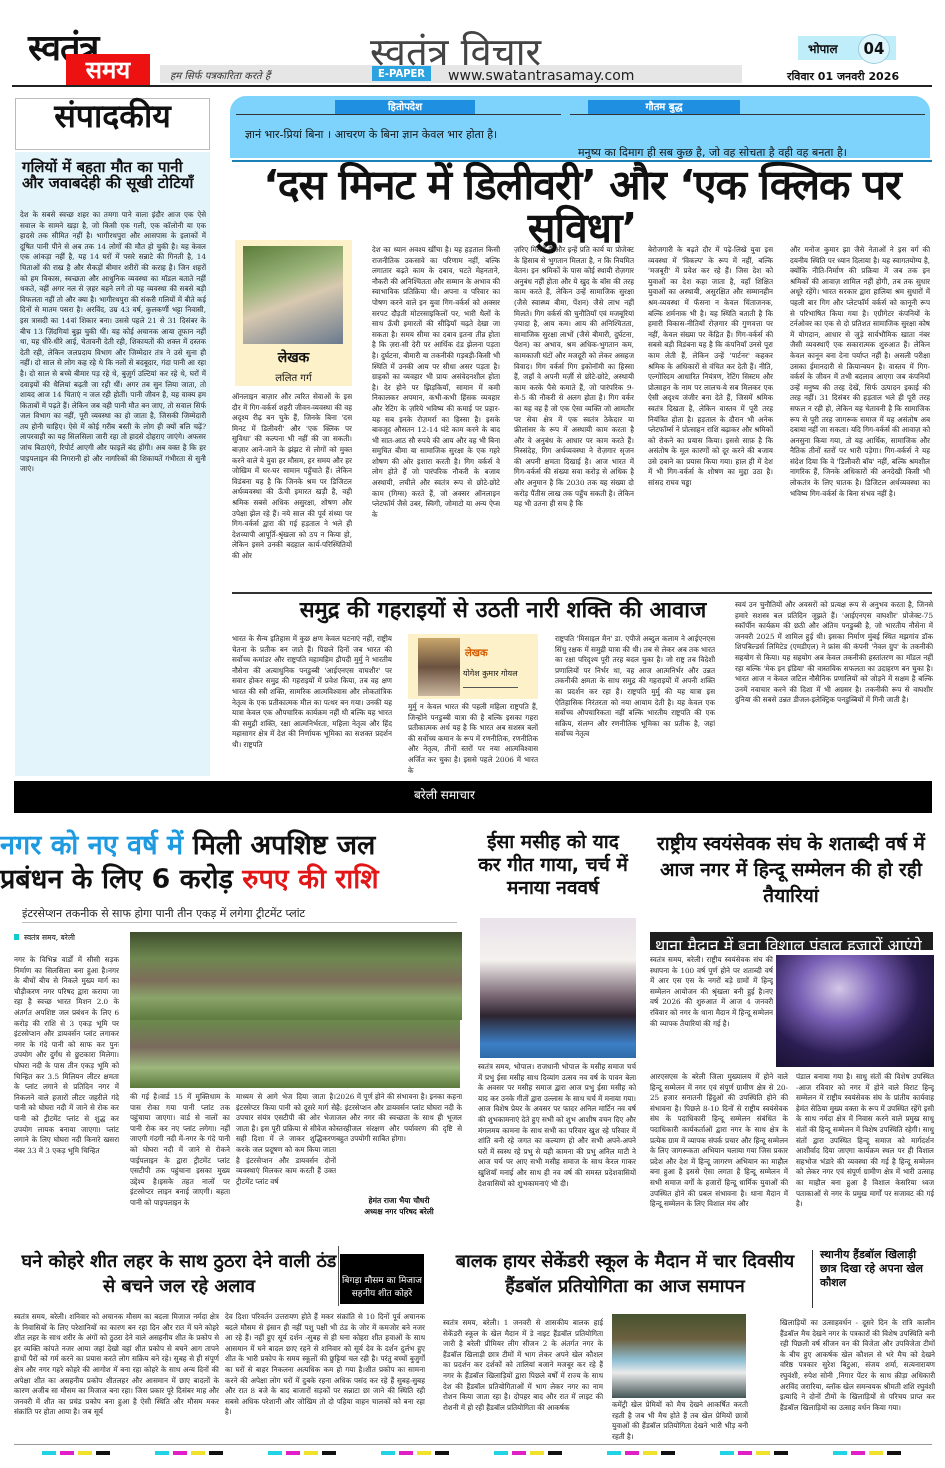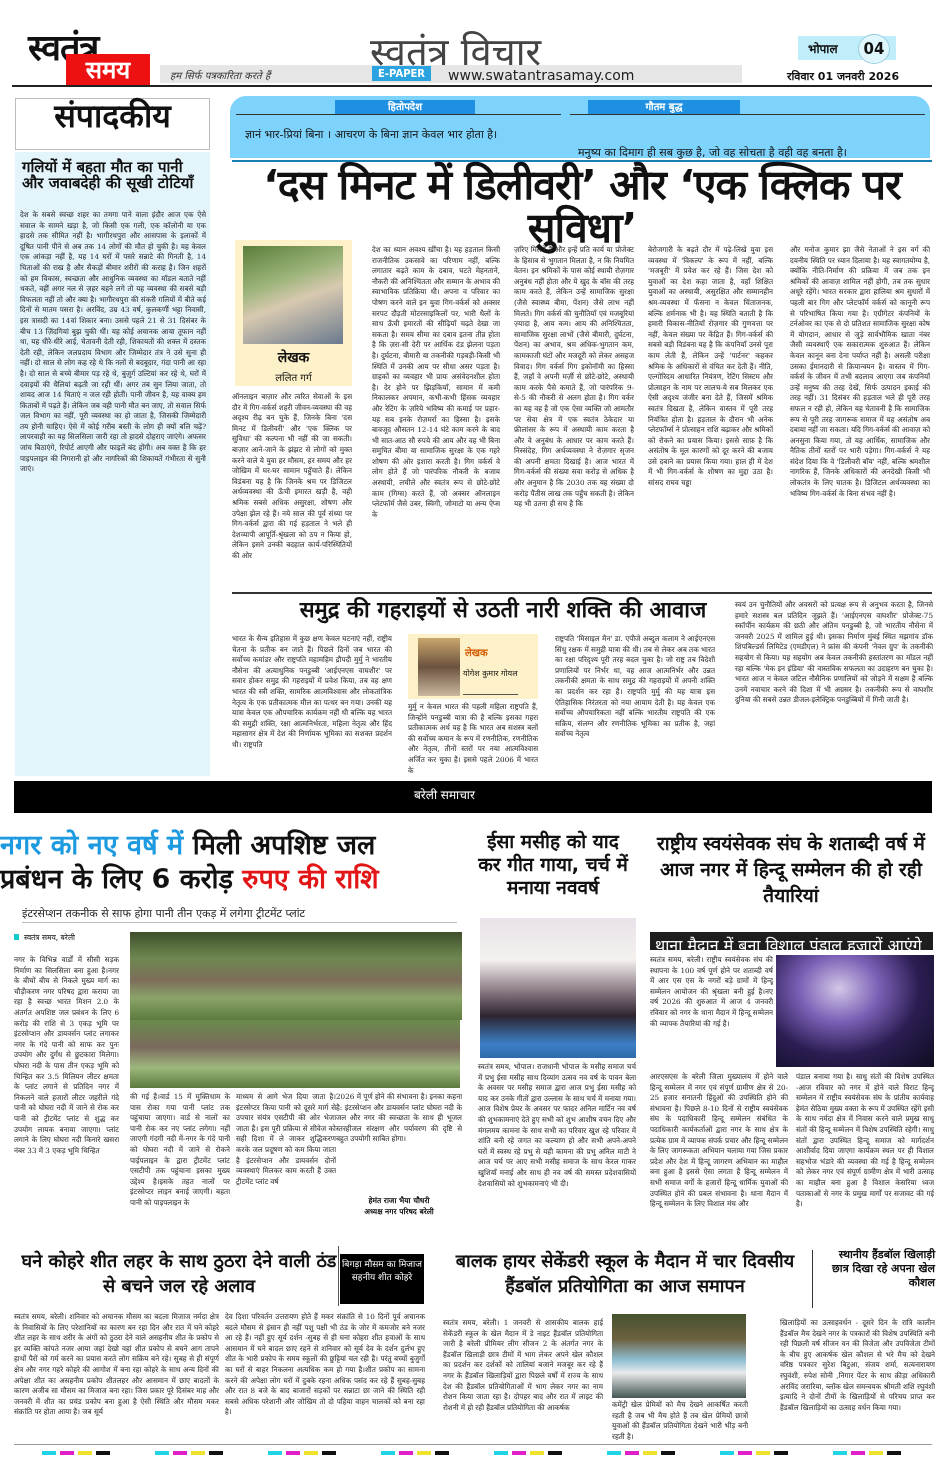--- a/index.html
+++ b/index.html
@@ -42,21 +42,21 @@
 #art1-c3{left:514px;top:245px;width:120px;height:345px}
 #art1-c4{left:648px;top:245px;width:125px;height:345px}
 #art1-c5{left:790px;top:245px;width:140px;height:345px}
 #mid-rule{left:232px;top:592px;width:700px;height:2px;background:#333}
 
 #sam-head{left:238px;top:598px;width:530px;text-align:center;font-size:22px;font-weight:bold}
 #sam-c1{left:232px;top:634px;width:160px;height:140px}
 #auth2-box{left:408px;top:634px;width:130px;height:65px;background:#fdf1c9}
 #auth2-photo{left:418px;top:638px;width:42px;height:58px;background:linear-gradient(180deg,#c9a66b 0%,#6b5240 50%,#cbb8a0 100%)}
 #auth2-label{left:465px;top:645px;font-size:10px;color:#d45b00;font-weight:bold}
-#auth2-name{left:463px;top:667px;font-size:8px;border-bottom:1px solid #555;padding-bottom:16px}
+#auth2-name{left:463px;top:667px;font-size:8px;border-bottom:1px solid #555;padding-bottom:9px}
 #sam-c2{left:408px;top:702px;width:130px;height:72px}
 #sam-c3{left:555px;top:634px;width:160px;height:140px}
 #sam-c4{left:735px;top:600px;width:198px;height:174px}
 
 #section-band{left:14px;top:781px;width:918px;height:32px;background:#000}
 #section-title{left:414px;top:786px;color:#fff;font-size:12px}
 
 #nagar-head{left:0;top:828px;width:445px;font-size:27px;font-weight:bold;line-height:34px}
 .blue{color:#1e9be0}.red{color:#e21616}
 #nagar-sub{left:22px;top:905px;width:435px;font-size:11px;color:#222;border-bottom:1px solid #bbb;padding-bottom:2px}
@@ -76,27 +76,27 @@
 
 #rss-head{left:646px;top:830px;width:290px;text-align:center;font-size:19px;line-height:26px}
 #rss-bar{left:650px;top:932px;width:283px;height:18px;background:#1e1e1e}
 #rss-bar-text{left:655px;top:934px;color:#fff;font-size:16px}
 #rss-c1{left:650px;top:955px;width:123px;height:115px}
 #rss-photo{left:776px;top:955px;width:158px;height:112px;background:radial-gradient(ellipse at 40% 30%,#d2c6e7 0%,#7a60b5 30%,#2b1d52 60%,#0f0c20 100%)}
 #rss-c2{left:650px;top:1072px;width:138px;height:150px}
 #rss-c3{left:796px;top:1072px;width:138px;height:150px}
 
 #cold-head{left:14px;top:1248px;width:330px;text-align:center;font-size:18px;line-height:25px;font-weight:bold}
-#cold-box{left:340px;top:1254px;width:84px;height:50px;background:#000;color:#fff;font-size:9px;text-align:center;line-height:13px;padding-top:4px}
+#cold-box{left:340px;top:1254px;width:84px;height:50px;background:#000;color:#fff;font-size:9px;text-align:center;line-height:13px;padding-top:20px}
 #cold-vrule{left:338px;top:1246px;width:1px;height:60px;background:#555}
 #cold-c1{left:14px;top:1312px;width:205px;height:120px}
 #cold-c2{left:225px;top:1312px;width:200px;height:120px}
 
 #hb-head{left:440px;top:1248px;width:370px;text-align:center;font-size:18px;line-height:25px;font-weight:bold}
-#hb-side{left:820px;top:1248px;width:115px;text-align:right;font-size:11px;line-height:14px;font-weight:bold}
+#hb-side{left:820px;top:1248px;width:115px;text-align:left;font-size:11px;line-height:14px;font-weight:bold}
 #hb-c1{left:443px;top:1318px;width:160px;height:120px}
 #hb-photo{left:612px;top:1314px;width:134px;height:84px;background:linear-gradient(180deg,#46532f 0%,#6d6140 30%,#8fbfd4 55%,#eaeaea 70%,#455 100%)}
 #hb-c2{left:612px;top:1400px;width:136px;height:40px}
 #hb-c3{left:780px;top:1318px;width:155px;height:120px}
 #foot-rule{left:14px;top:1444px;width:918px;height:1px;background:#999}
 .reg{position:absolute;top:1451px;height:4px;width:14px}
 </style>
 </head>
 <body>
 

